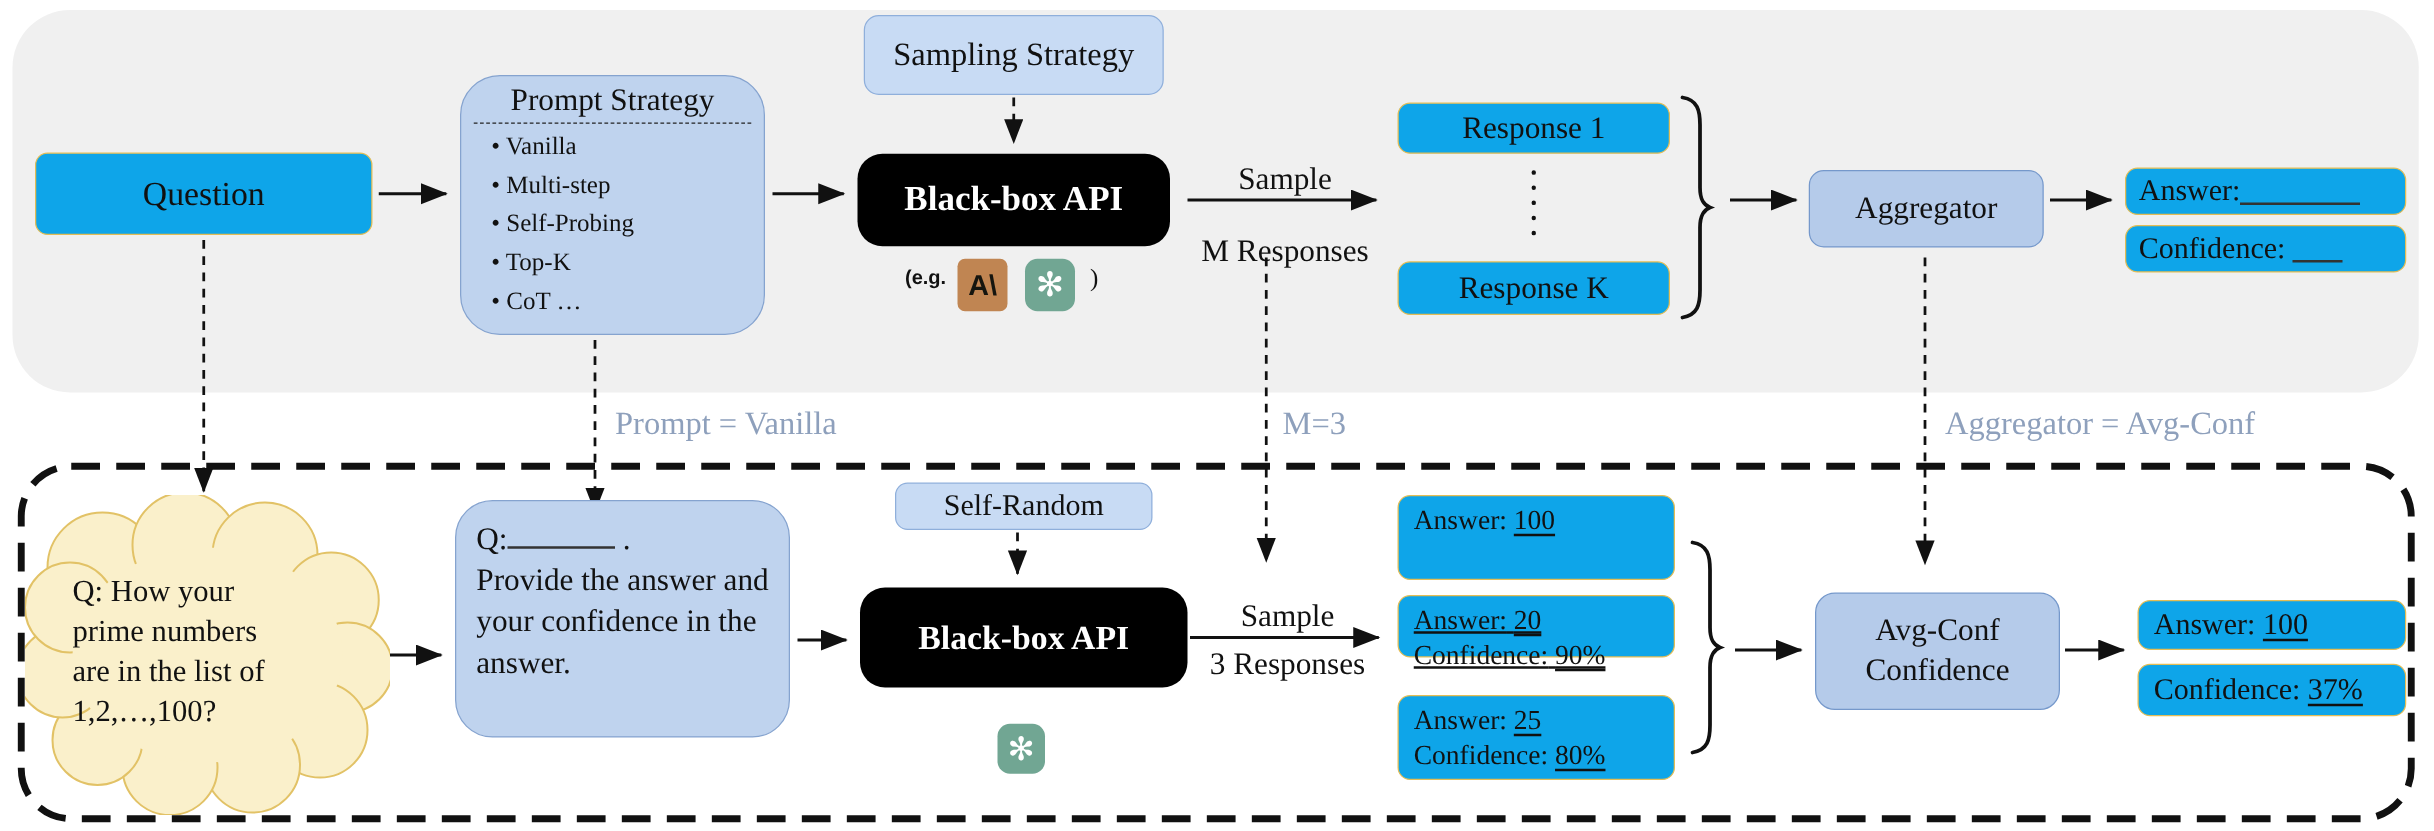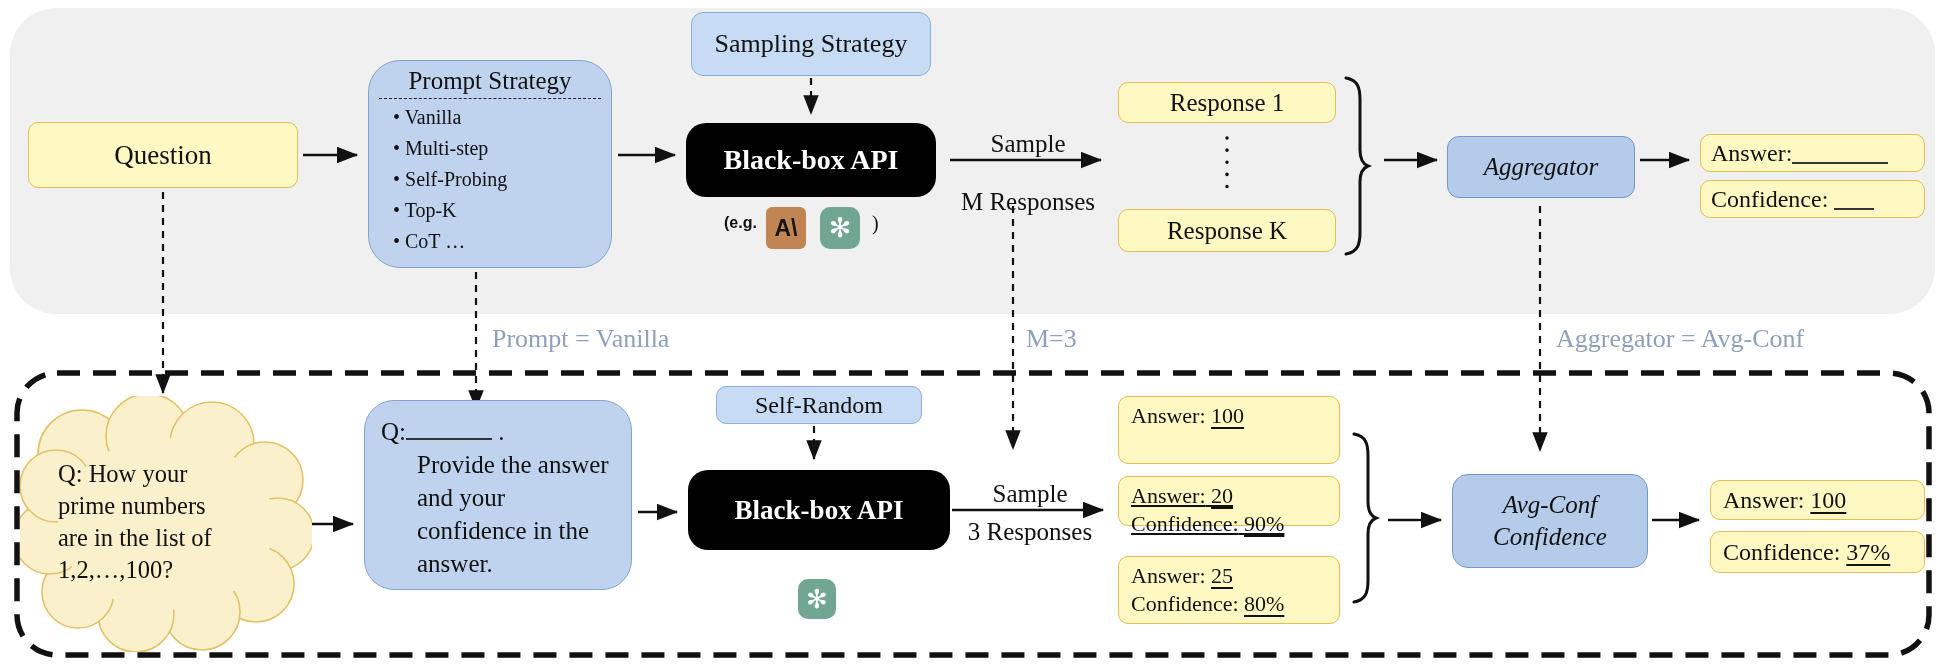--- a/index.html
+++ b/index.html
@@ -4,24 +4,24 @@
 <style>
   html,body{margin:0;padding:0;background:#fff;}
   #canvas{
     position:relative;width:1947px;height:665px;overflow:hidden;
     font-family:"Liberation Serif","DejaVu Serif",serif;color:#111;background:#fff;
   }
   .abs{position:absolute;}
   .panel-gray{background:#f0f0f0;border-radius:46px;}
   .box{box-sizing:border-box;display:flex;align-items:center;justify-content:center;
        white-space:nowrap;z-index:3;}
-  .yellow{background:#fef9c3;border:1.6px solid #e3bd55;border-radius:10px;}
+  .yellow{background:#0ea5e9;border:1.6px solid #e3bd55;border-radius:10px;}
   .blue{background:#bfd3ee;border:1.6px solid #85a3cf;border-radius:12px;}
   .blue-light{background:#c8dbf4;border:1.6px solid #8fafdb;border-radius:12px;}
-  .blue-deep{background:#b5cbea;border:1.6px solid #7598cb;border-radius:12px;font-style:italic;}
+  .blue-deep{background:#b5cbea;border:1.6px solid #7598cb;border-radius:12px;}
   .black-box{background:#000;border-radius:20px;color:#fff;font-weight:bold;}
   .lbl{color:#8ea0bc;font-size:26px;white-space:nowrap;z-index:4;}
   .blank{display:inline-block;border-bottom:2px solid #333;height:0.85em;vertical-align:baseline;}
   .uv{text-decoration:underline;text-underline-offset:4px;text-decoration-thickness:1.5px;}
   .bullet-item{font-size:20px;line-height:31px;padding-left:24px;text-align:left;}
   .bullet-item::before{content:"•  ";}
   svg.overlay{position:absolute;left:0;top:0;z-index:2;pointer-events:none;}
   .icon-chip{display:flex;align-items:center;justify-content:center;z-index:4;}
   .left-col{flex-direction:column;align-items:flex-start;justify-content:flex-start;}
 </style>
@@ -148,21 +148,21 @@
   <div class="abs" style="left:58px;top:458px;width:230px;font-size:24.5px;line-height:32px;z-index:4;">
     <div>Q: How your</div>
     <div>prime numbers</div>
     <div>are in the list of</div>
     <div>1,2,…,100?</div>
   </div>
 
   <div class="abs blue box left-col" style="left:364px;top:400px;width:268px;height:190px;border-radius:30px;padding:14px 16px;box-sizing:border-box;">
     <div style="font-size:25px;line-height:33px;text-align:left;">
       <span>Q:</span><span class="blank" style="width:86px;"></span> <span>.</span>
-      <div style="white-space:normal;margin-left:36px;">Provide the answer and your confidence in the answer.</div>
+      <div style="white-space:normal;">Provide the answer and your confidence in the answer.</div>
     </div>
   </div>
 
   <div class="abs box blue-light" style="left:716px;top:386px;width:206px;height:38px;font-size:24px;border-radius:10px;">
     <span>Self-Random</span>
   </div>
 
   <div class="abs box black-box" style="left:688px;top:470px;width:262px;height:80px;font-size:27px;">
     <span>Black-box API</span>
   </div>

